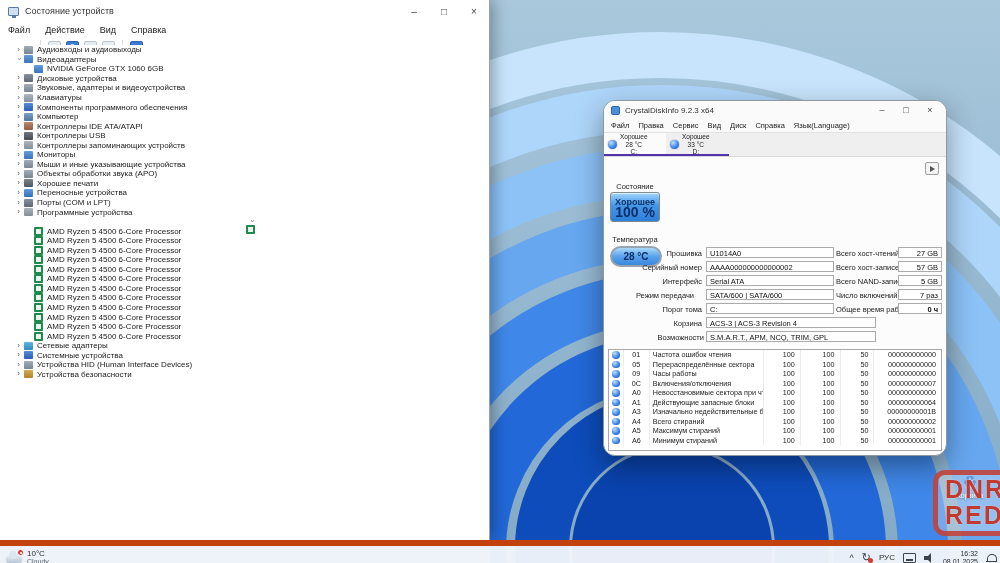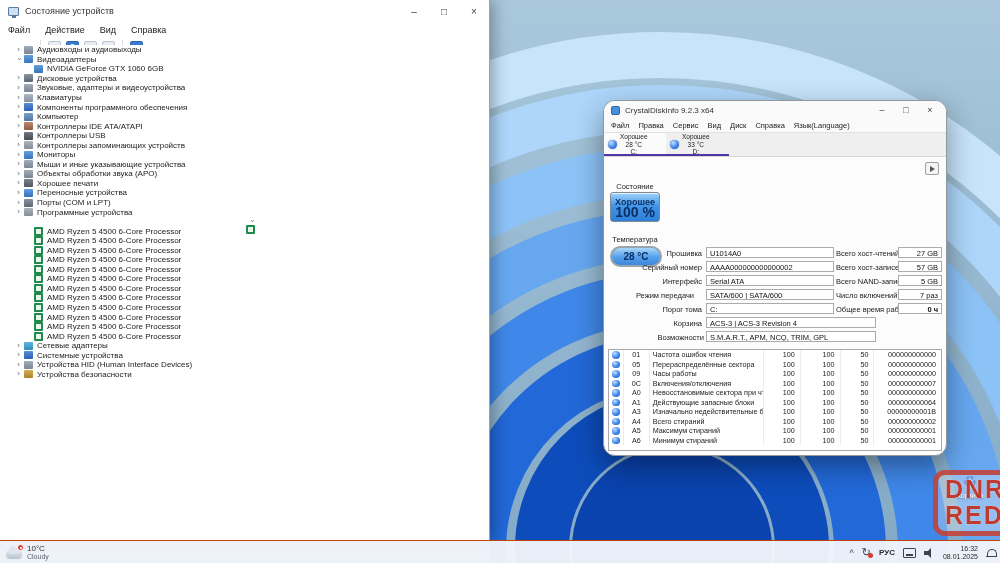--- a/index.html
+++ b/index.html
@@ -89,21 +89,21 @@
   .sc { height:100%; display:flex; align-items:center; border-right:1px solid #ececec; overflow:hidden; white-space:nowrap; }
   .sc.dot { width:15px; justify-content:center; }
   .sc.id { width:26px; justify-content:center; }
   .sc.attr { width:115px; padding-left:3px; }
   .sc.cur { width:37px; } .sc.worst { width:40px; } .sc.por { width:34px; } .sc.raw { width:67px; border-right:none; }
   .sc.r { justify-content:flex-end; padding-right:5px; }
   .sdot { width:7.5px; height:7.5px; border-radius:50%; background:radial-gradient(circle at 35% 30%, #bfe0ff, #3f86e8 55%, #1c4fc0); }
 
   
   #taskbar { position:absolute; left:0; bottom:0; width:1000px; height:23px; background:rgba(241,245,250,.96);
-    border-top:1px solid #c2410c; z-index:5; display:flex; align-items:center; }
+    border-top:6px solid #c2410c; z-index:5; display:flex; align-items:center; }
   .tb-weather { position:absolute; left:6px; top:1px; display:flex; align-items:center; gap:4px; height:21px; }
   .wx-icon { position:relative; width:17px; height:13px; }
   .wx-cloud { position:absolute; left:0; bottom:1px; width:16px; height:8px; border-radius:5px; background:linear-gradient(#e8eef4,#b9c6d4); box-shadow:0 1px 1px rgba(0,0,0,.2); }
   .wx-cloud:before { content:""; position:absolute; left:3px; top:-4px; width:8px; height:8px; border-radius:50%; background:#dde6ee; }
   .wx-badge { position:absolute; right:-1px; top:-2px; width:7px; height:7px; border-radius:50%; background:#d23b2e; border:1px solid #fff; }
   .wx-badge:after { content:""; position:absolute; left:2px; top:2px; width:1.5px; height:1.5px; background:#fff; border-radius:50%; }
   .wx-temp { font-size:8px; color:#2b2b2b; line-height:9px; }
   .wx-cond { font-size:7px; color:#5a626b; line-height:8px; }
   .tb-center { position:absolute; left:340px; top:0; height:23px; display:flex; align-items:center; gap:9px; }
   .start { width:15px; height:15px; display:grid; grid-template-columns:7px 7px; grid-template-rows:7px 7px; gap:1px; }
@@ -125,21 +125,21 @@
   .ic-store { background:linear-gradient(#2f7fe0,#1459b8); }
   .ic-store:after { content:""; position:absolute; left:4px; top:5px; width:8px; height:7px; background:#fff; border-radius:1px; }
   .ic-devmgr { background:linear-gradient(#cfd6dd,#9aa6b2); }
   .ic-devmgr:after { content:""; position:absolute; left:3px; top:3px; width:10px; height:7px; background:#3b4450; border-radius:1px; }
   .ic-cdi { background:linear-gradient(#5aa2ec,#2a6fd0); }
   .ic-cdi:after { content:""; position:absolute; left:4px; top:4px; width:8px; height:8px; background:radial-gradient(circle,#fff 25%,#cfe4fa 60%,#9cc4ee); border-radius:50%; }
   .tb-tray { position:absolute; right:4px; top:0; height:23px; display:flex; align-items:center; gap:8px; }
   .tray-chev { font-size:9px; color:#3c434b; }
   .tray-sync { position:relative; font-size:11px; color:#3c434b; line-height:11px; }
   .tray-sync i { position:absolute; right:-2px; bottom:0; width:5px; height:5px; border-radius:50%; background:#d23b2e; }
-  .tray-lang { font-size:8px; color:#2b2b2b;font-weight:bold; }
+  .tray-lang { font-size:8px; color:#2b2b2b; }
   .tray-net { width:13px; height:10px; border:1.3px solid #3c434b; border-radius:1px; position:relative; }
   .tray-net:after { content:""; position:absolute; left:2px; bottom:1px; width:7px; height:1.5px; background:#3c434b; }
   .tray-spk { position:relative; width:11px; height:10px; }
   .tray-spk:before { content:""; position:absolute; left:0; top:3px; width:4px; height:4px; background:#3c434b; }
   .tray-spk:after { content:""; position:absolute; left:2px; top:0; border-right:5px solid #3c434b; border-top:5px solid transparent; border-bottom:5px solid transparent; }
   .tray-clock { text-align:right; font-size:7px; color:#2b2b2b; line-height:8px; }
   .tray-bell { position:relative; width:10px; height:10px; }
   .tray-bell:before { content:""; position:absolute; left:1px; top:1px; width:8px; height:7px; border:1.2px solid #3c434b; border-bottom:none; border-radius:5px 5px 0 0; }
   .tray-bell:after { content:""; position:absolute; left:0; top:8px; width:10px; height:1.2px; background:#3c434b; }
 </style>

